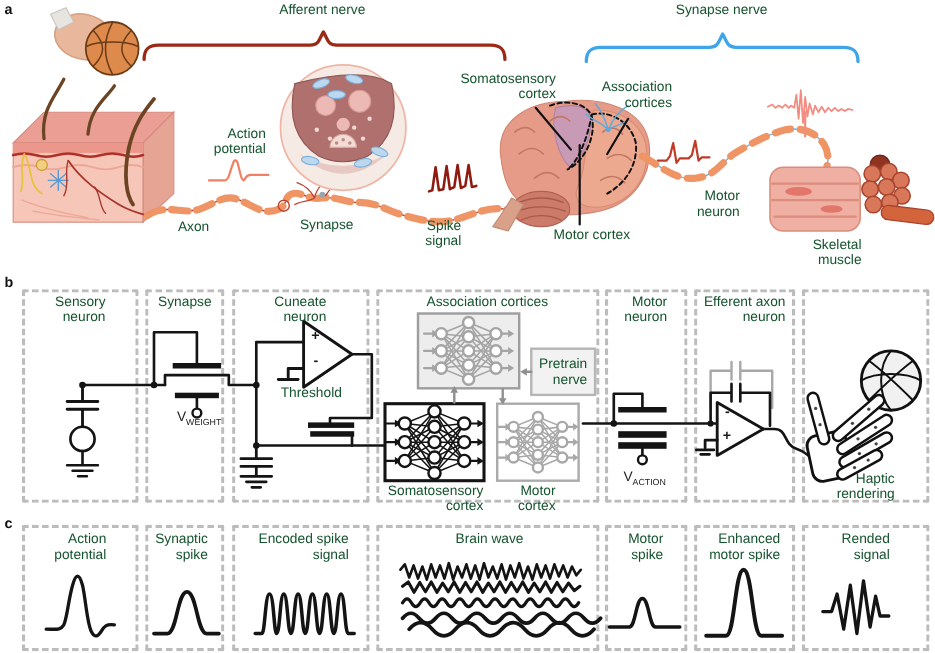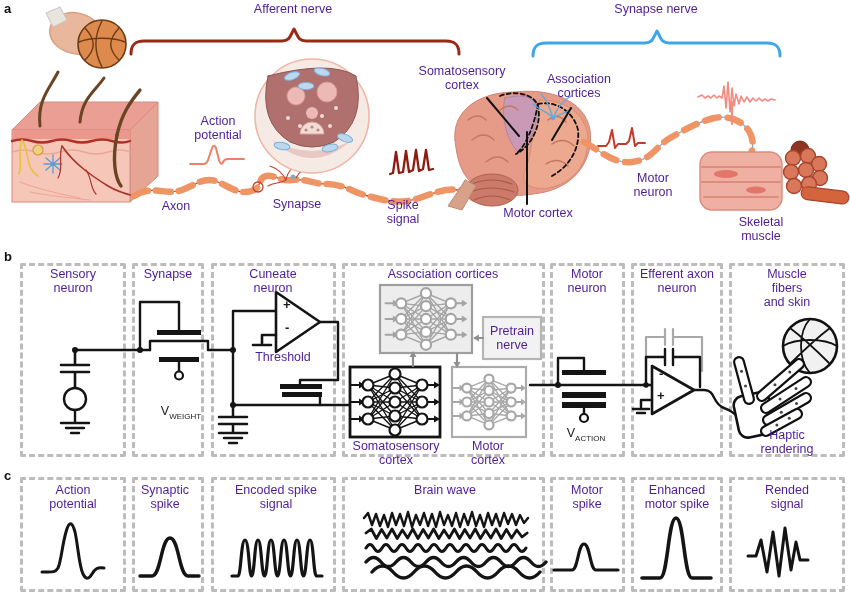--- a/index.html
+++ b/index.html
@@ -1,21 +1,21 @@
 <!DOCTYPE html>
 <html><head>
 <meta charset="utf-8">
 <style>
   html,body{margin:0;padding:0;background:#fff;}
   #fig{position:relative;width:850px;height:594px;background:#fff;overflow:hidden;
        font-family:"Liberation Sans",sans-serif;color:#1a1a1a;}
   .dbox{position:absolute;border:3px dashed #bcbcbc;border-radius:2px;box-sizing:border-box;}
   #art{position:absolute;left:0;top:0;z-index:2;}
-  .lbl{position:absolute;z-index:3;font-size:12.5px;line-height:14px;text-align:center;
-       white-space:pre-line;transform:translateX(-50%);color:#4c1d95;}
+  .lbl{position:absolute;z-index:3;font-size:12.5px;line-height:14px;text-align:right;
+       white-space:pre-line;transform:translateX(-50%);color:#14532d;}
   .pl{position:absolute;z-index:3;font-size:13px;font-weight:bold;color:#111;}
   .vlab{position:absolute;z-index:3;font-size:12.5px;transform:translateX(-50%);}
   .vlab sub{font-size:8px;}
   .sign{position:absolute;z-index:3;font-size:13px;font-weight:bold;line-height:10px;}
 </style>
 </head>
 <body>
 
 <div id="fig">
 
@@ -444,32 +444,30 @@
   <div class="lbl" style="left:73px;top:267px">Sensory
 neuron</div>
   <div class="lbl" style="left:168px;top:267px">Synapse</div>
   <div class="lbl" style="left:273px;top:267px">Cuneate
 neuron</div>
   <div class="lbl" style="left:443px;top:267px">Association cortices</div>
   <div class="lbl" style="left:587px;top:267px">Motor
 neuron</div>
   <div class="lbl" style="left:677px;top:267px">Efferent axon
 neuron</div>
-  <div class="lbl" style="left:787px;top:267px">Muscle fibers
-and skin</div>
   <div class="lbl" style="left:283px;top:350px">Threshold</div>
   <div class="lbl" style="left:512px;top:324px">Pretrain
 nerve</div>
   <div class="lbl" style="left:396px;top:439px">Somatosensory
 cortex</div>
   <div class="lbl" style="left:488px;top:439px">Motor
 cortex</div>
   <div class="lbl" style="left:787px;top:428px">Haptic
 rendering</div>
-  <div class="vlab" style="left:181px;top:404px"><span>V</span><sub>WEIGHT</sub></div>
+  <div class="vlab" style="left:181px;top:372px"><span>V</span><sub>WEIGHT</sub></div>
   <div class="vlab" style="left:586px;top:426px"><span>V</span><sub>ACTION</sub></div>
   <div class="sign" style="left:283px;top:300px">+</div>
   <div class="sign" style="left:285px;top:323px">-</div>
   <div class="sign" style="left:659px;top:369px">-</div>
   <div class="sign" style="left:657px;top:391px">+</div>
 
   <div class="lbl" style="left:73px;top:483px">Action
 potential</div>
   <div class="lbl" style="left:165px;top:483px">Synaptic
 spike</div>

